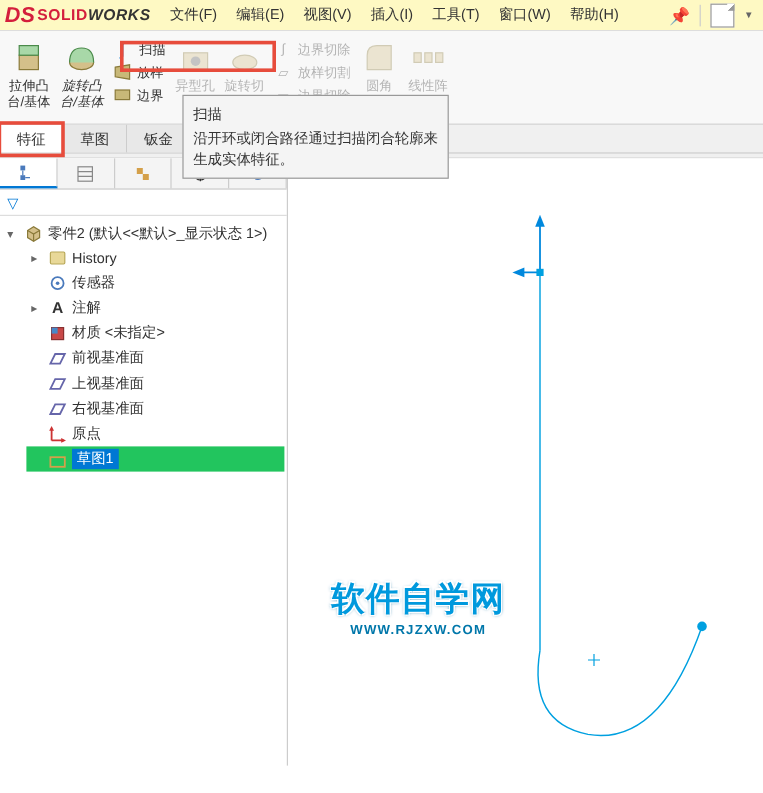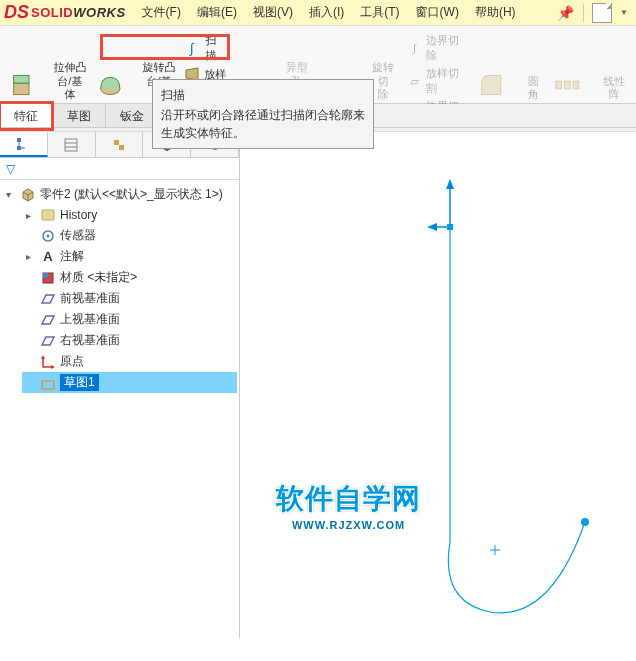--- a/index.html
+++ b/index.html
@@ -13,21 +13,21 @@
     .logo-works { color: #333; font-style: italic; }
     .menu-items { display: flex; gap: 4px; }
     .menu-item { padding: 3px 6px; cursor: pointer; }
     .menubar-right { margin-left: auto; display: flex; align-items: center; gap: 8px; padding-right: 4px; }
     .pin-icon { color: #0078d4; font-size: 14px; }
     .doc-icon { width: 20px; height: 20px; border: 1px solid #999; background: #fff; display: flex; align-items: center; justify-content: center; position: relative; }
     .doc-icon::before { content: ""; position: absolute; top: -1px; right: -1px; width: 6px; height: 6px; background: linear-gradient(135deg, #fff 50%, #999 50%); }
     .dropdown-arrow { font-size: 8px; color: #666; }
     
     .ribbon { display: flex; height: 78px; border-bottom: 1px solid #ccc; background: #f8f8f8; padding: 4px 2px 0 2px; position: relative; }
-    .ribbon-btn { display: flex; align-items: flex-end; padding: 2px 4px; cursor: pointer; gap: 16px; }
+    .ribbon-btn { display: flex; flex-direction: column; align-items: center; padding: 2px 4px; cursor: pointer; gap: 2px; }
     .ribbon-btn-icon { width: 32px; height: 32px; display: flex; align-items: center; justify-content: center; }
     .ribbon-btn-label { font-size: 11px; text-align: center; line-height: 1.2; }
     .ribbon-sub { display: flex; flex-direction: column; gap: 1px; padding-top: 2px; }
     .ribbon-sub-item { display: flex; align-items: center; gap: 4px; padding: 1px 4px; cursor: pointer; font-size: 11px; }
     .ribbon-sub-icon { width: 16px; height: 16px; display: inline-flex; align-items: center; justify-content: center; }
     .ribbon-faded { opacity: 0.35; }
     
     .highlight-sweep { position: absolute; top: 8px; left: 100px; width: 130px; height: 26px; border: 3px solid #e74c3c; z-index: 5; pointer-events: none; }
     .sweep-row { position: absolute; top: 10px; left: 104px; display: flex; align-items: center; gap: 6px; }
     .sweep-icon { color: #0078d4; font-size: 14px; }
@@ -52,21 +52,21 @@
     
     .filter-row { height: 22px; border-bottom: 1px solid #ddd; display: flex; align-items: center; padding: 0 6px; }
     .funnel-icon { color: #0078d4; font-size: 12px; }
     
     .tree { padding: 4px 2px; overflow: auto; flex: 1; }
     .tree-root { display: flex; align-items: center; gap: 4px; padding: 2px 4px; }
     .tree-toggle { width: 10px; color: #666; cursor: pointer; font-size: 10px; }
     .tree-icon { width: 16px; height: 16px; display: inline-flex; align-items: center; justify-content: center; font-size: 13px; }
     .tree-children { margin-left: 20px; }
     .tree-item { display: flex; align-items: center; gap: 4px; padding: 2px 4px; cursor: pointer; }
-    .tree-item.selected { background: #7dd3fc; }
+    .tree-item.selected { background: #22c55e; }
     .tree-item.selected .tree-label { background: #0078d4; color: #fff; padding: 0 4px; }
     .plane-icon { color: #6666aa; }
     .origin-arrows { color: #cc3333; font-size: 12px; }
     .sketch-icon-tree { color: #d4a04a; }
     
     .viewport { flex: 1; background: #fff; position: relative; }
     .sketch-svg { position: absolute; top: 0; left: 0; width: 100%; height: 100%; }
     
     .watermark { position: absolute; top: 348px; left: 36px; font-weight: bold; text-align: center; }
     .watermark-cn { font-size: 28px; color: #0099dd; text-shadow: -1px -1px 0 #fff, 1px -1px 0 #fff, -1px 1px 0 #fff, 1px 1px 0 #fff, 0 0 3px #006699; letter-spacing: 1px; }
@@ -115,21 +115,21 @@
 台/基体</span>
   </div>
 
   <div class="ribbon-btn">
     <span class="ribbon-btn-icon">
       <svg class="icon-svg" viewBox="0 0 32 32">
           <ellipse cx="16" cy="20" rx="10" ry="6" fill="#d4c08a" stroke="#8a7a3a"></ellipse>
           <path d="M6 20 Q6 8 16 8 Q26 8 26 20" fill="#a8d8a8" stroke="#4a8a4a"></path>
         </svg>
     </span>
-    <span class="ribbon-btn-label" style="white-space:pre-line;">旋转凸
+    <span class="ribbon-btn-label" style="white-space:pre-line;font-style:italic;">旋转凸
 台/基体</span>
   </div>
 
   <div class="ribbon-sub">
     <div class="sweep-row ribbon-sub-item" style="position:static;">
       <span class="ribbon-sub-icon sweep-icon">∫</span>
       <span>扫描</span>
     </div>
     <div class="ribbon-sub-item">
       <span class="ribbon-sub-icon">

